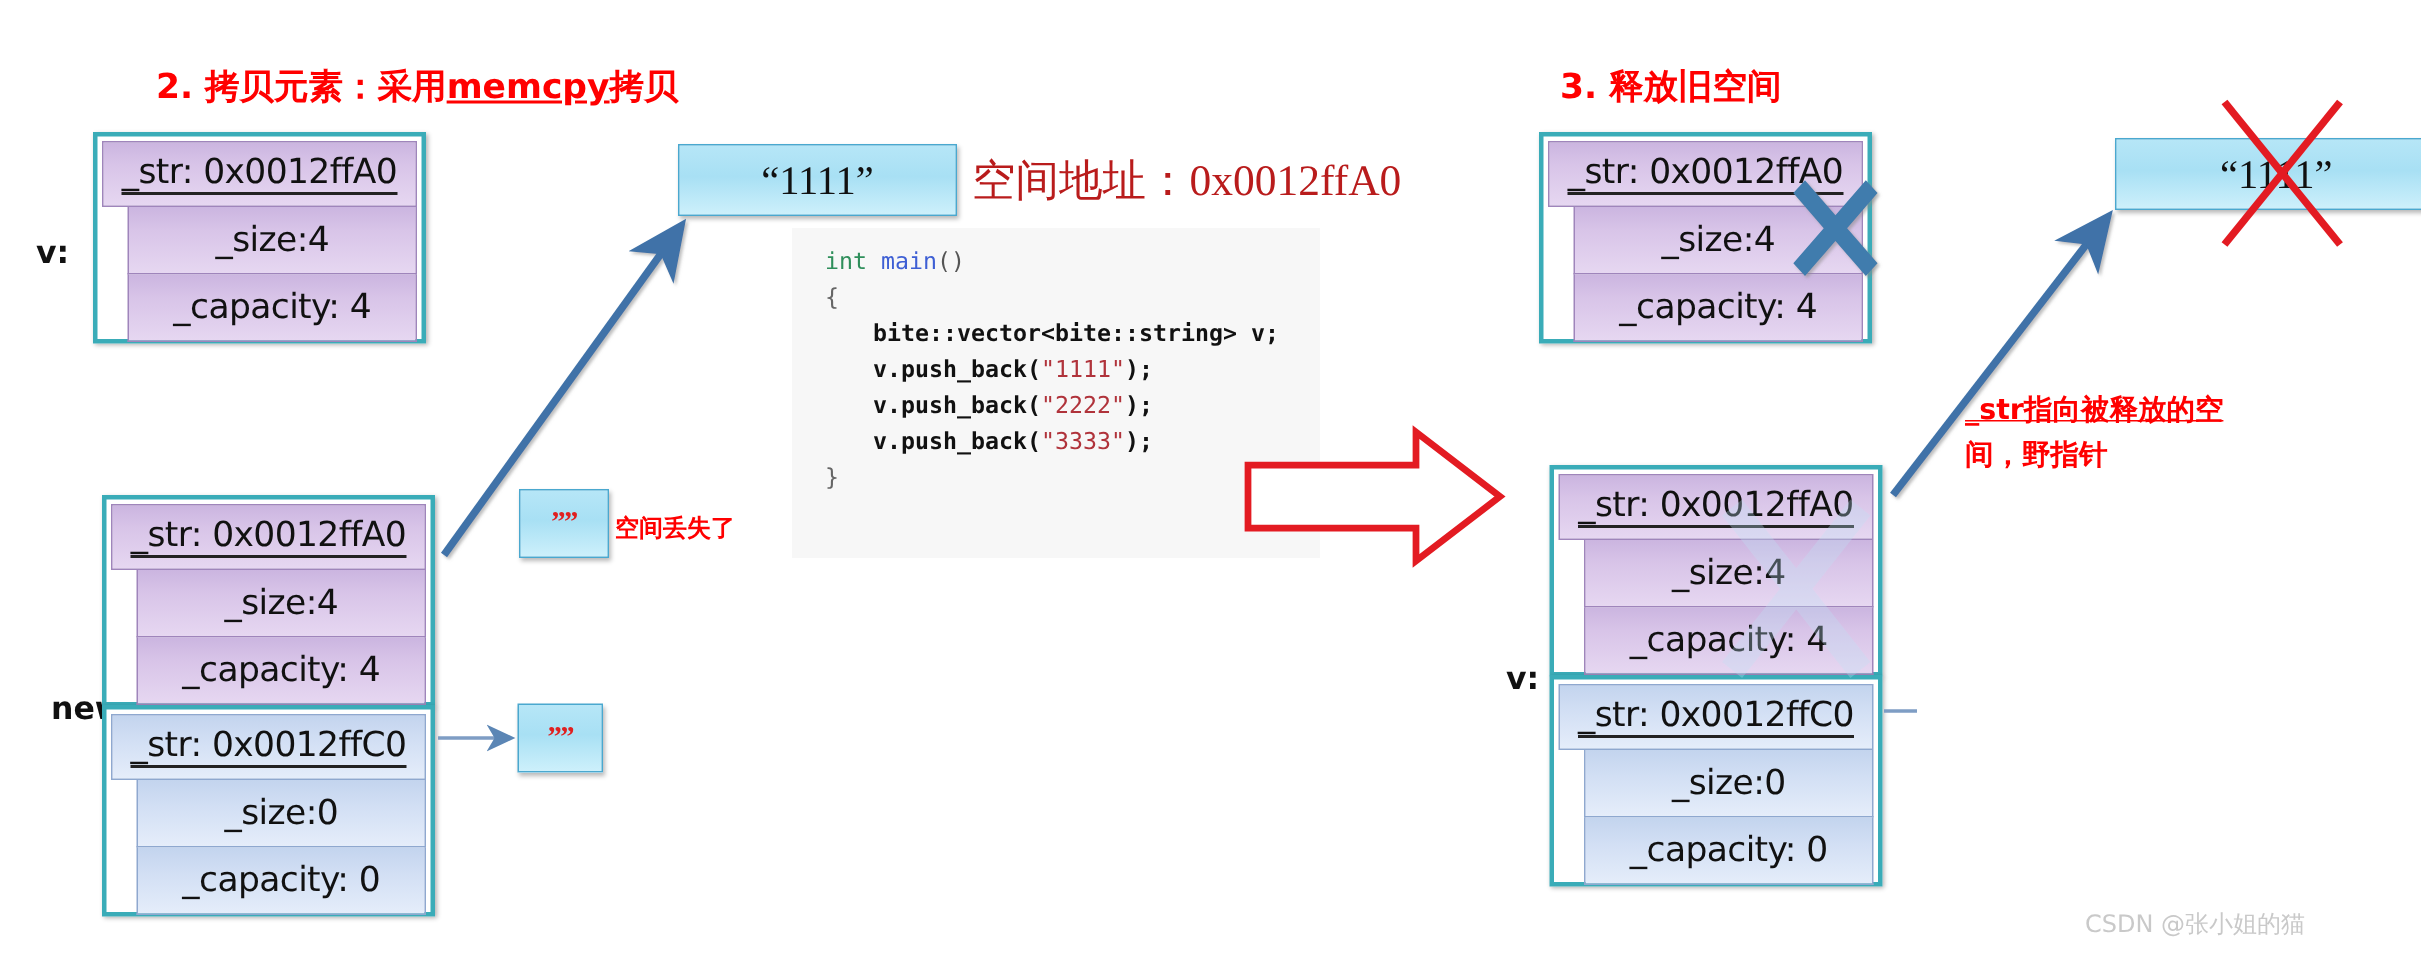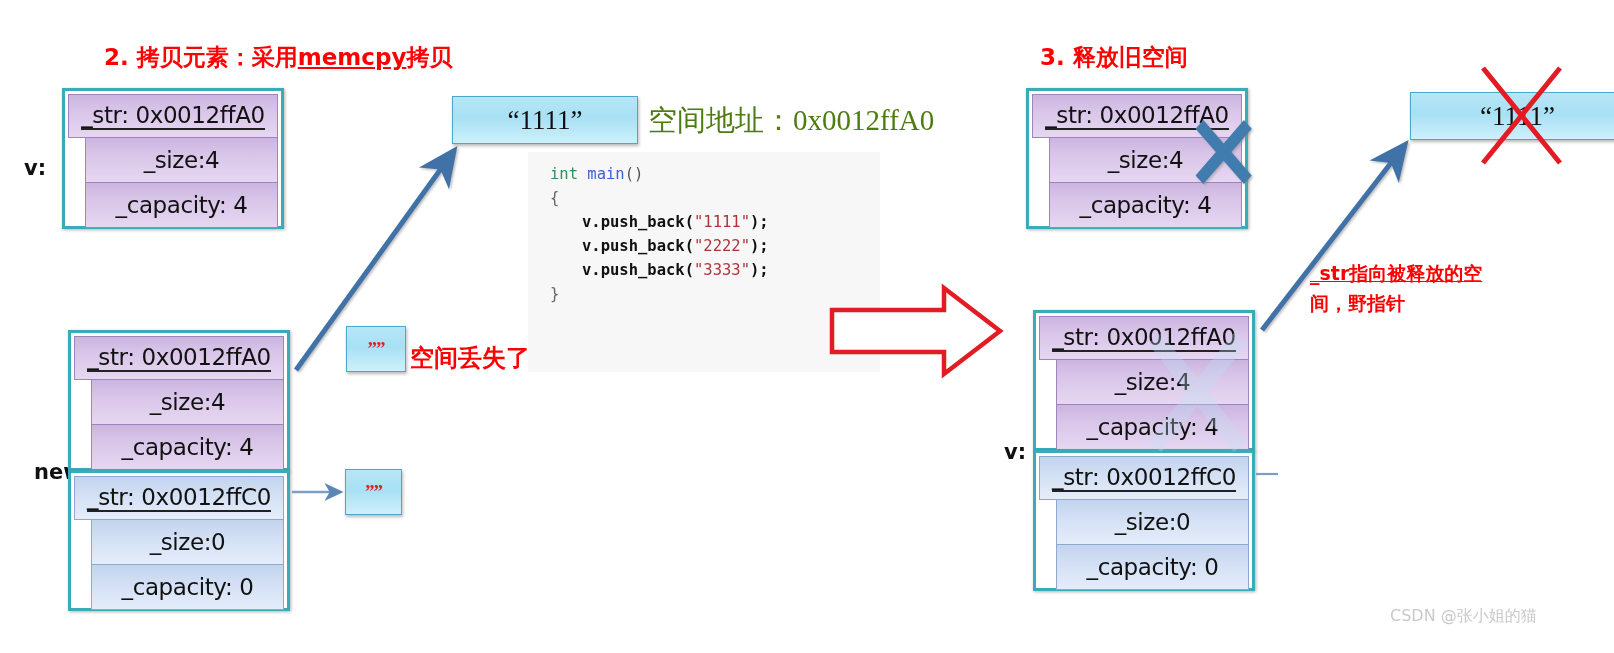--- a/index.html
+++ b/index.html
@@ -61,24 +61,24 @@
     letter-spacing:-1px;
   }
 
   
   .vlabel{
     font-family:"DejaVu Sans","Liberation Sans",sans-serif;
     font-weight:bold;font-size:21px;color:#111;
   }
   .addrlabel{
     font-family:"Liberation Serif","DejaVu Serif",serif;
-    font-size:29px;color:#4d7c0f;white-space:nowrap;
+    font-size:29px;color:#b91c1c;white-space:nowrap;
   }
   .redNote{
-    color:#ff0000;font-weight:bold;font-size:24px;
+    color:#ff0000;font-weight:bold;font-size:16px;
     font-family:"DejaVu Sans","Liberation Sans",sans-serif;
     white-space:nowrap;
   }
   .redNote2{
     color:#ff0000;font-weight:bold;font-size:19px;line-height:30px;
     font-family:"DejaVu Sans","Liberation Sans",sans-serif;
     width:190px;
   }
   .redNote2 .und{text-decoration:underline;}
 
@@ -134,20 +134,21 @@
 </div>
 
 <div class="abs addrlabel" style="left:648px;top:101px;">空间地址：0x0012ffA0</div>
 
 <div class="abs codepanel" style="left:528px;top:152px;width:352px;height:220px;">
   <div>
     <span class="kw">int</span>
     <span class="fn">main</span><span class="pn">()</span>
   </div>
   <div class="br">{</div>
+  <div><span class="ind"></span><span class="ns">bite::vector&lt;bite::string&gt;</span><span class="ns"> v;</span></div>
   <div><span class="ind"></span><span class="ns">v.push_back(</span><span class="str">"1111"</span><span class="ns">);</span></div>
   <div><span class="ind"></span><span class="ns">v.push_back(</span><span class="str">"2222"</span><span class="ns">);</span></div>
   <div><span class="ind"></span><span class="ns">v.push_back(</span><span class="str">"3333"</span><span class="ns">);</span></div>
   <div class="br">}</div>
 </div>
 
 <div class="abs vlabel" style="left:6px;top:460px;margin-left:28px;">new:</div>
 
 <div class="abs structgroup" style="left:68px;top:330px;width:222px;height:141px;">
   <div class="row purple" style="height:44px;">

